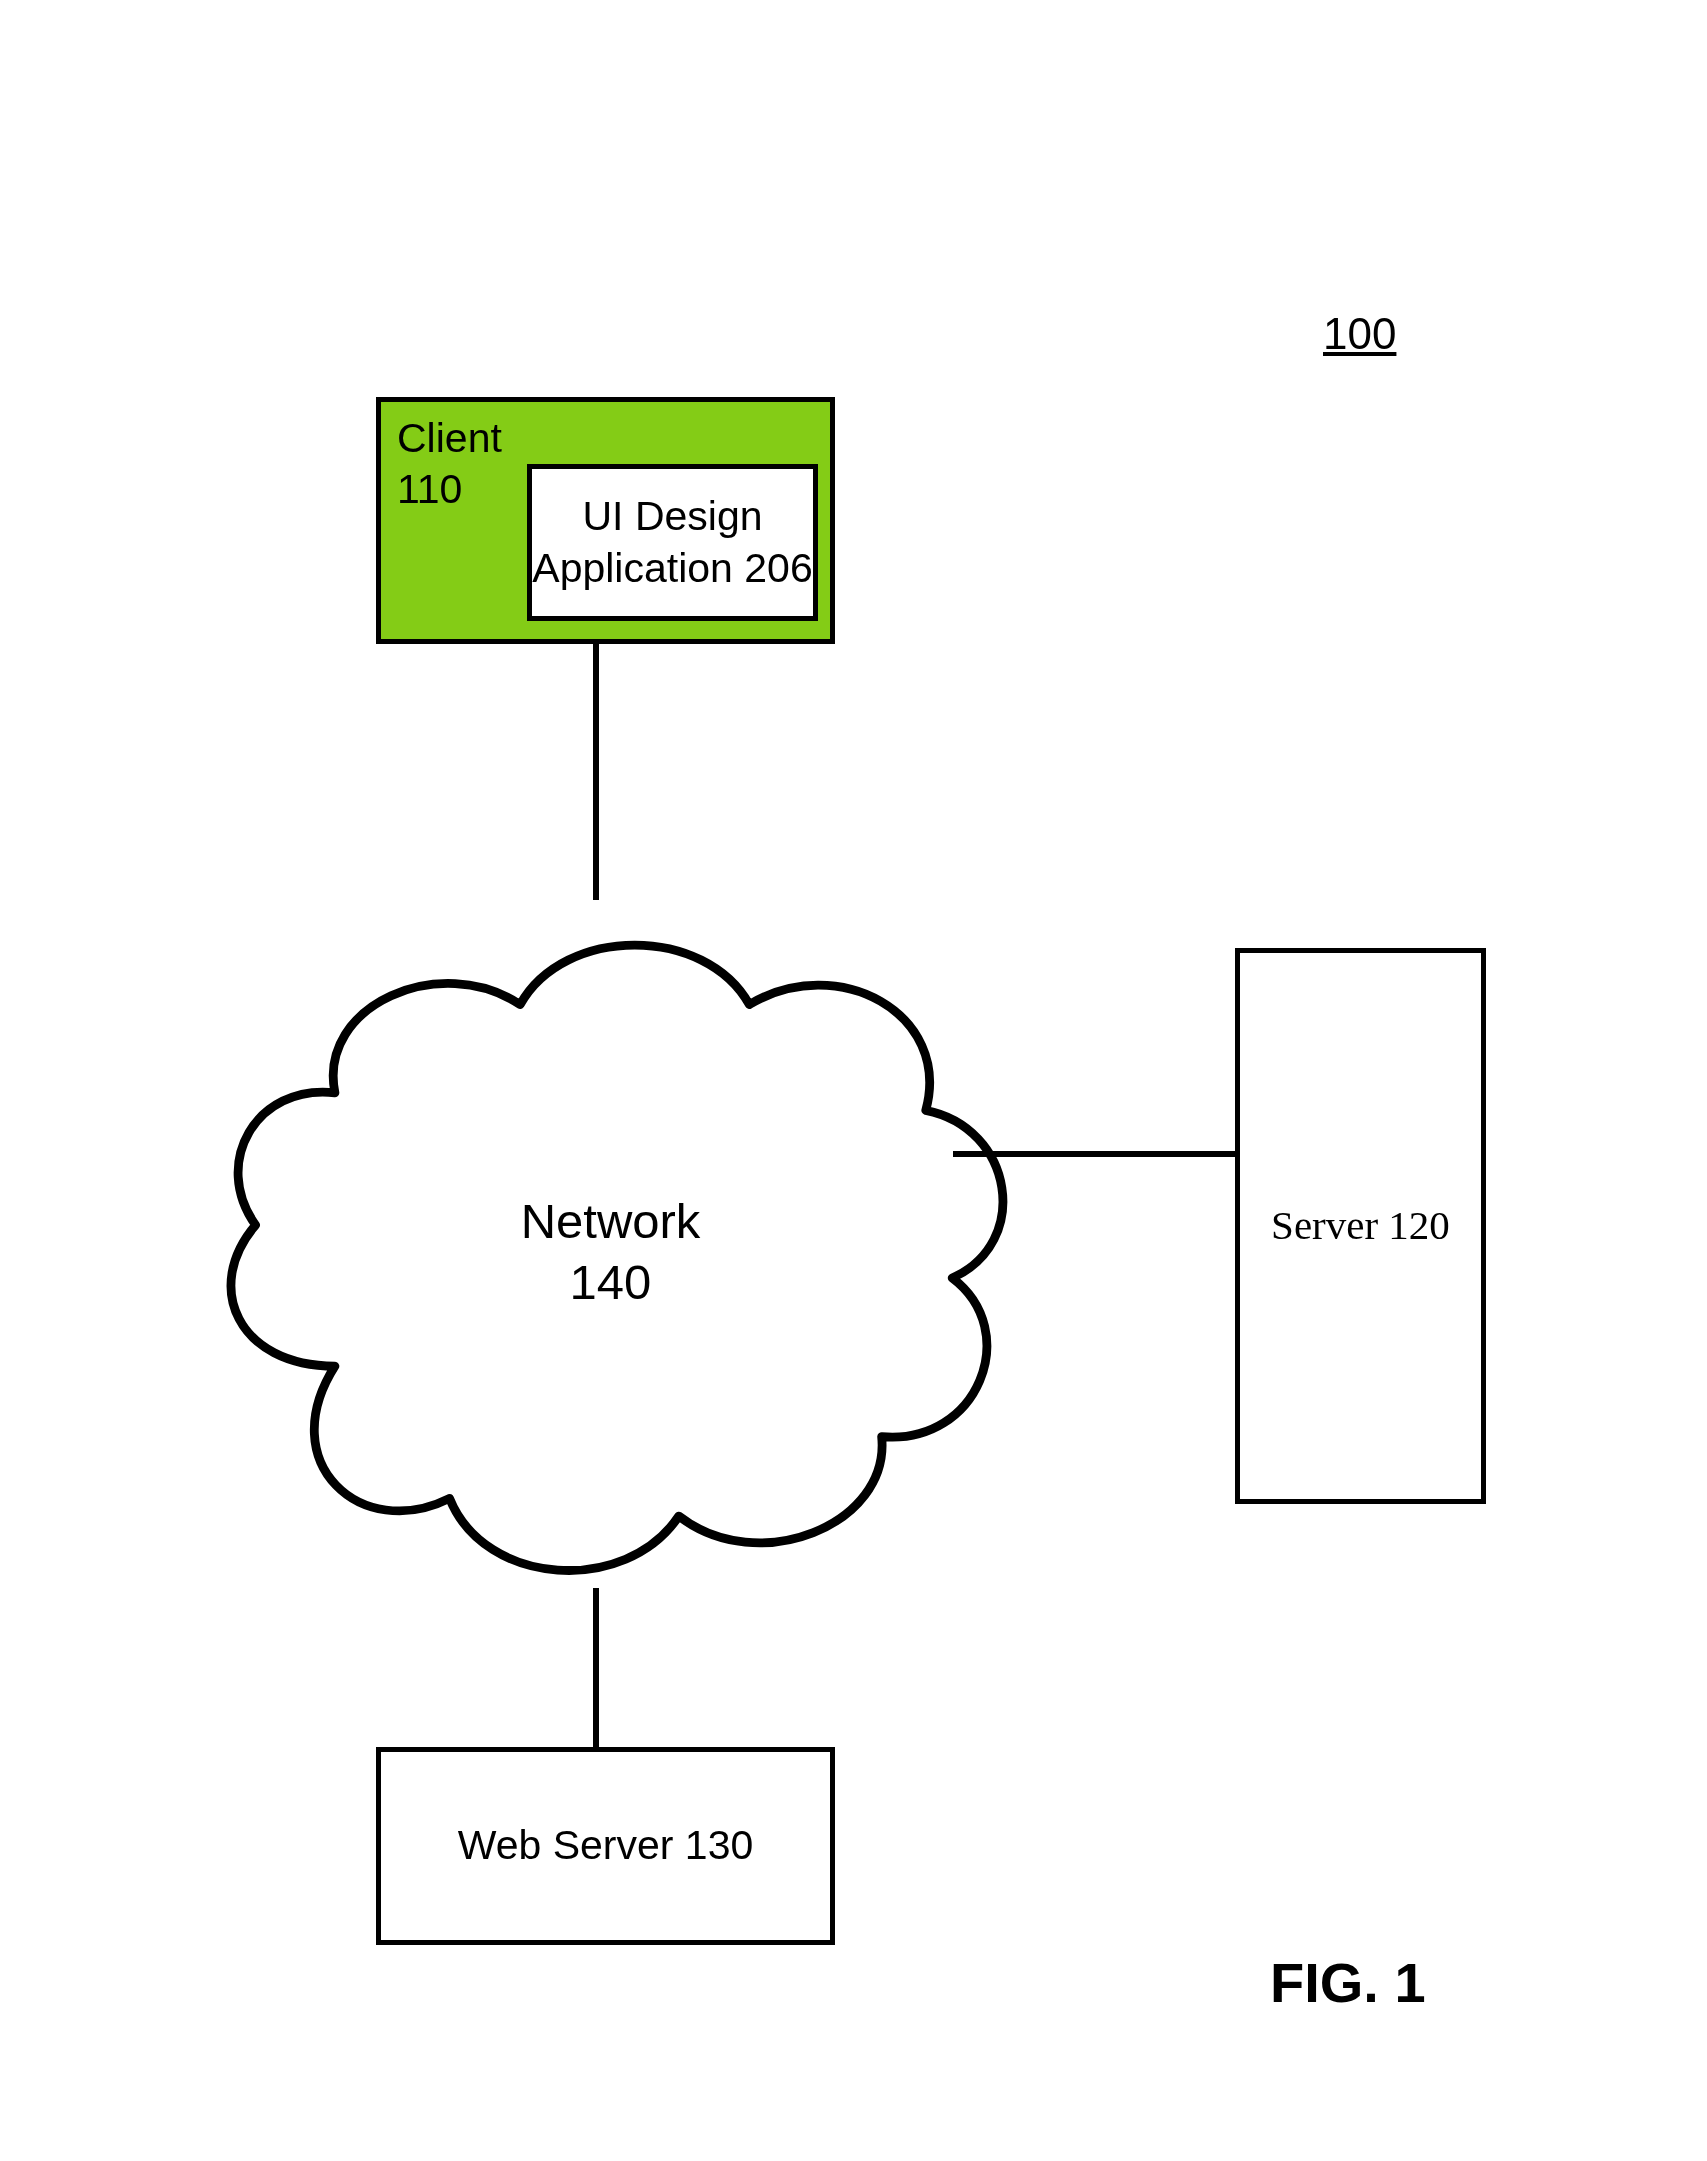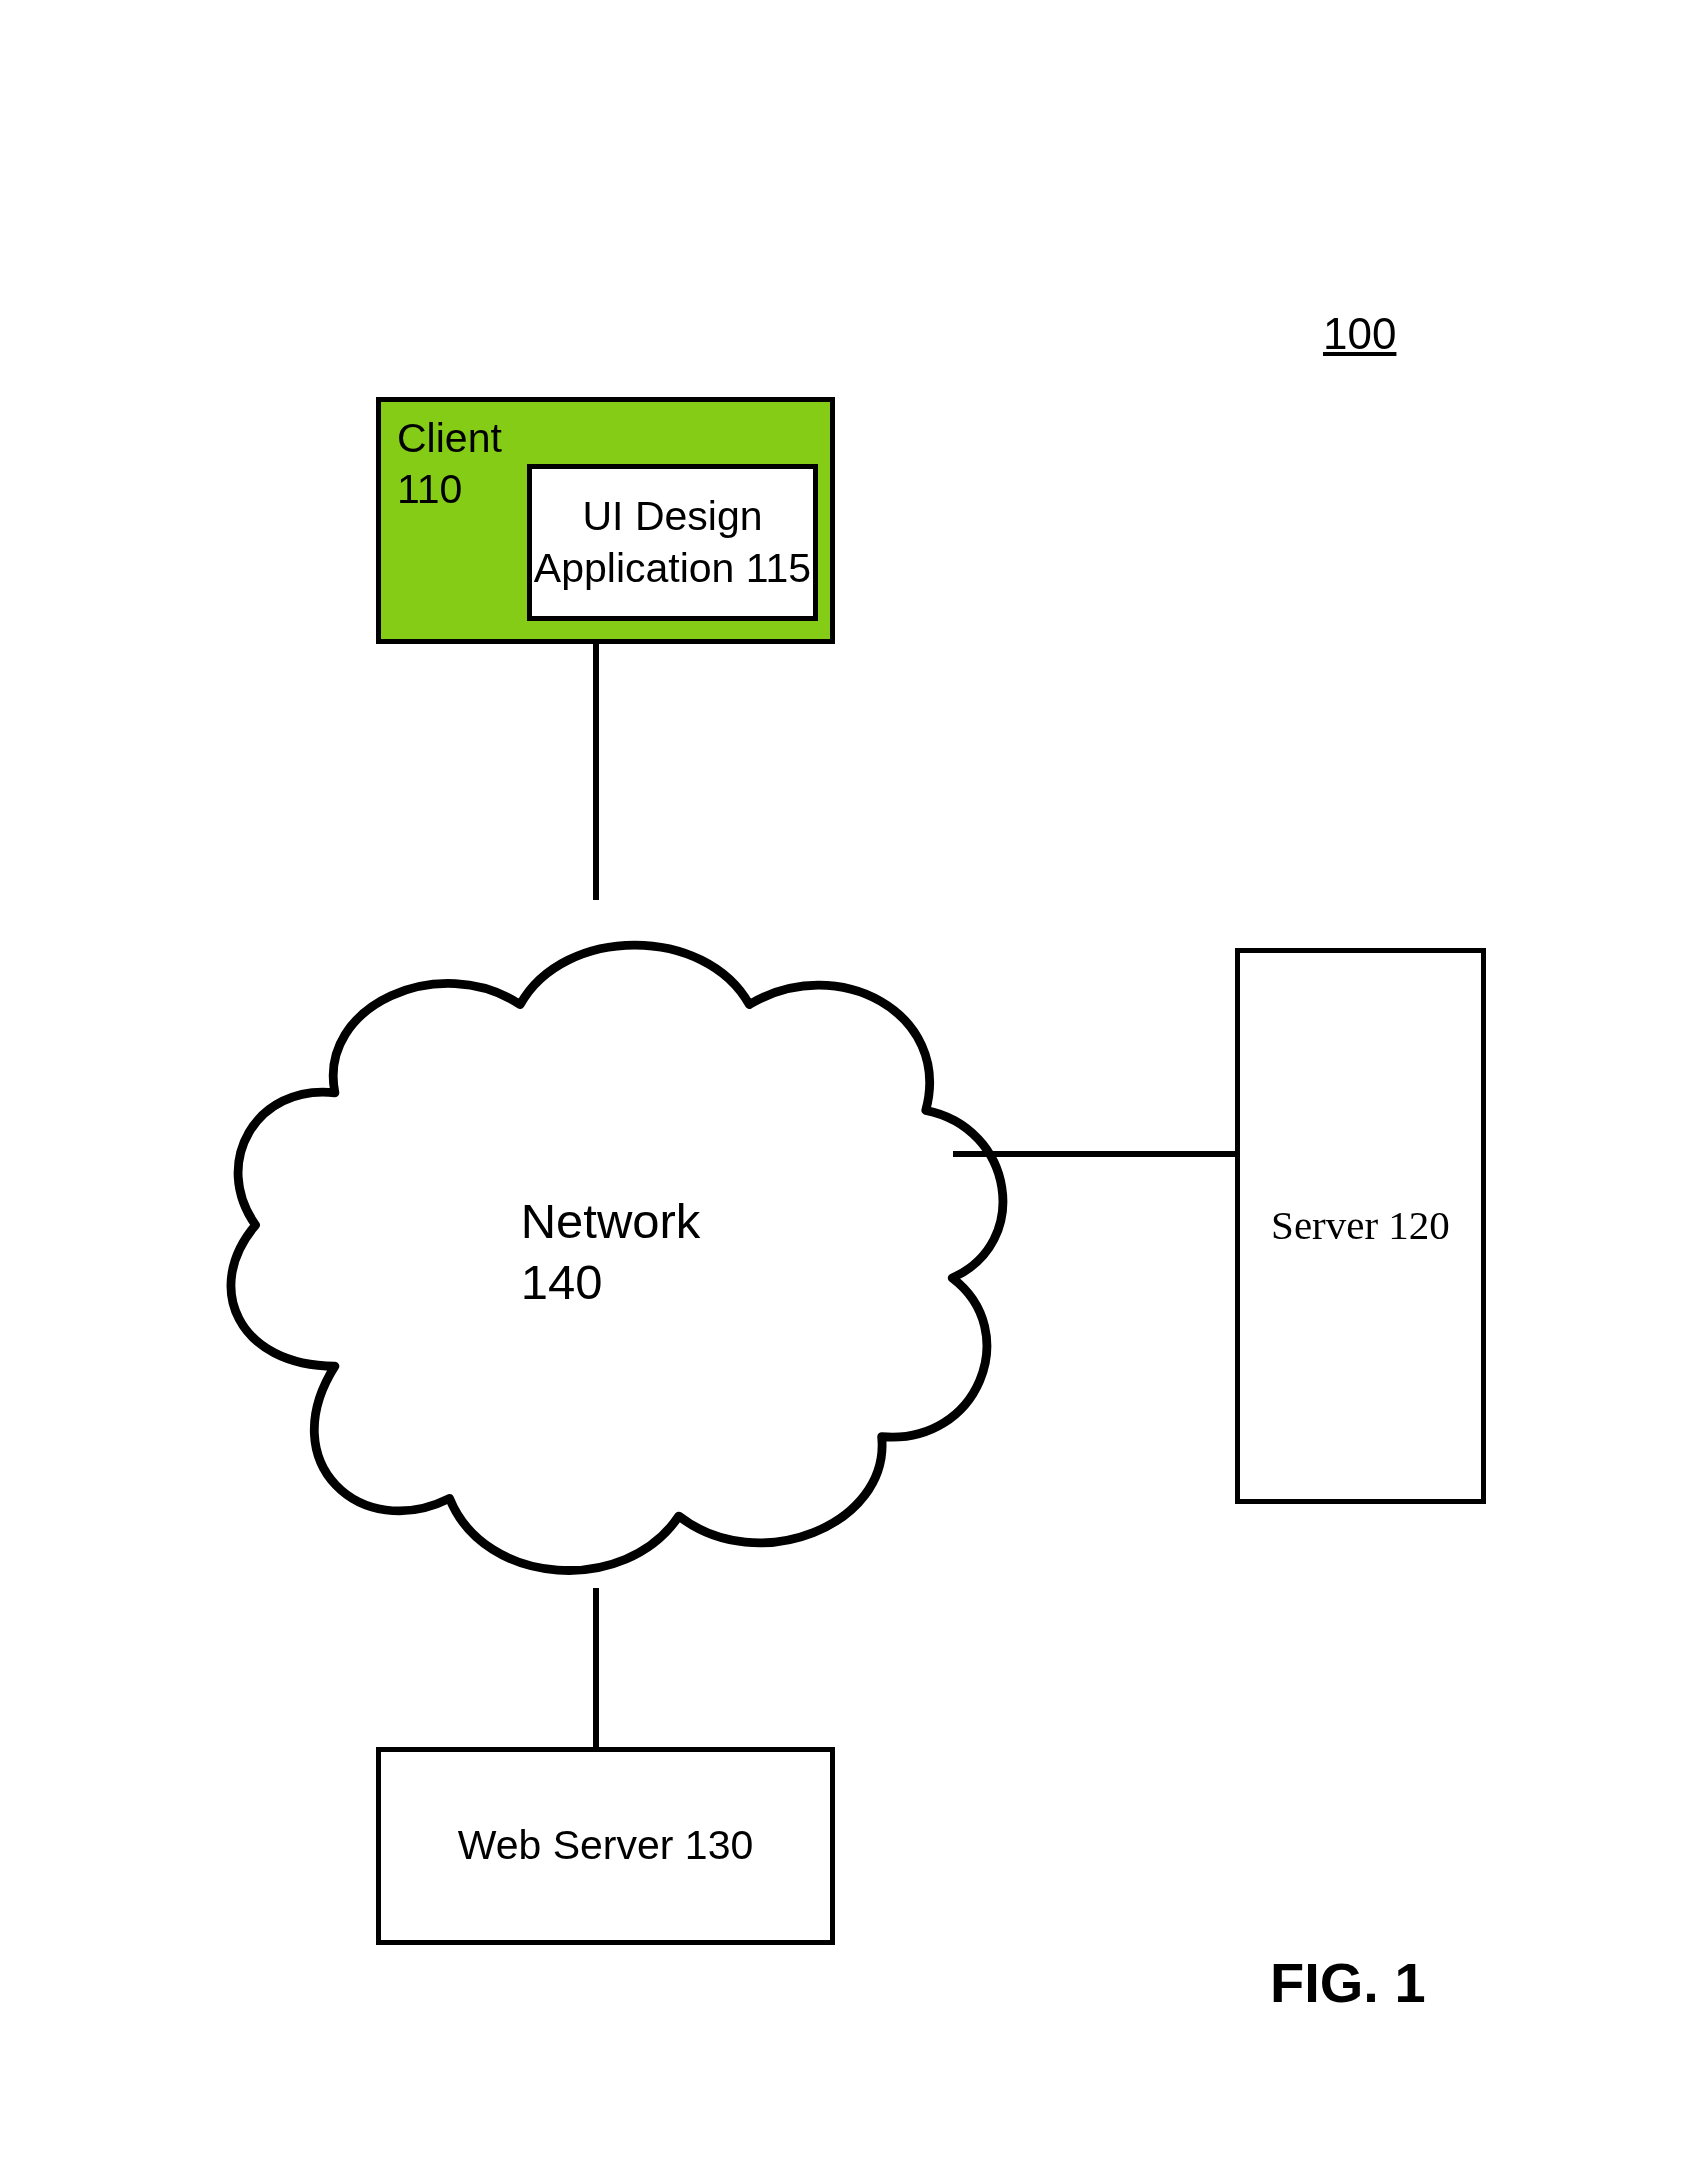--- a/index.html
+++ b/index.html
@@ -68,36 +68,37 @@
   }
   .vline { width: 6.2px; }
   .hline { height: 6.2px; }
   .cloud {
     position: absolute;
   }
   .cloud-label {
     position: absolute;
     font-size: 49px;
     line-height: 1.25;
+    text-align: center;
     white-space: pre;
   }
 </style>
 </head>
 <body>
 
 <div class="canvas">
 
   <div class="figure-ref" style="left:1323px; top:309px;">100</div>
 
   <div class="client-box" style="left:376px; top:397px; width:459px; height:247px;">
     <div class="client-title" style="left:16px; top:10.6px; white-space:pre;">Client
 110</div>
     <div class="inner-box" style="left:146px; top:62px; width:291px; height:157px;">
       <div class="box-label" style="white-space:pre;">UI Design
-Application 115</div>
+Application 206</div>
     </div>
   </div>
 
   <div class="connector vline" style="left:593px; top:644px; height:256px;"></div>
 
   <div class="cloud" style="left:185px; top:872px; width:851px; height:759px;">
     <svg viewBox="0 0 965 860" width="851" height="759">
       <path d="
         M 170 560
         C 60 560, 20 470, 80 400

